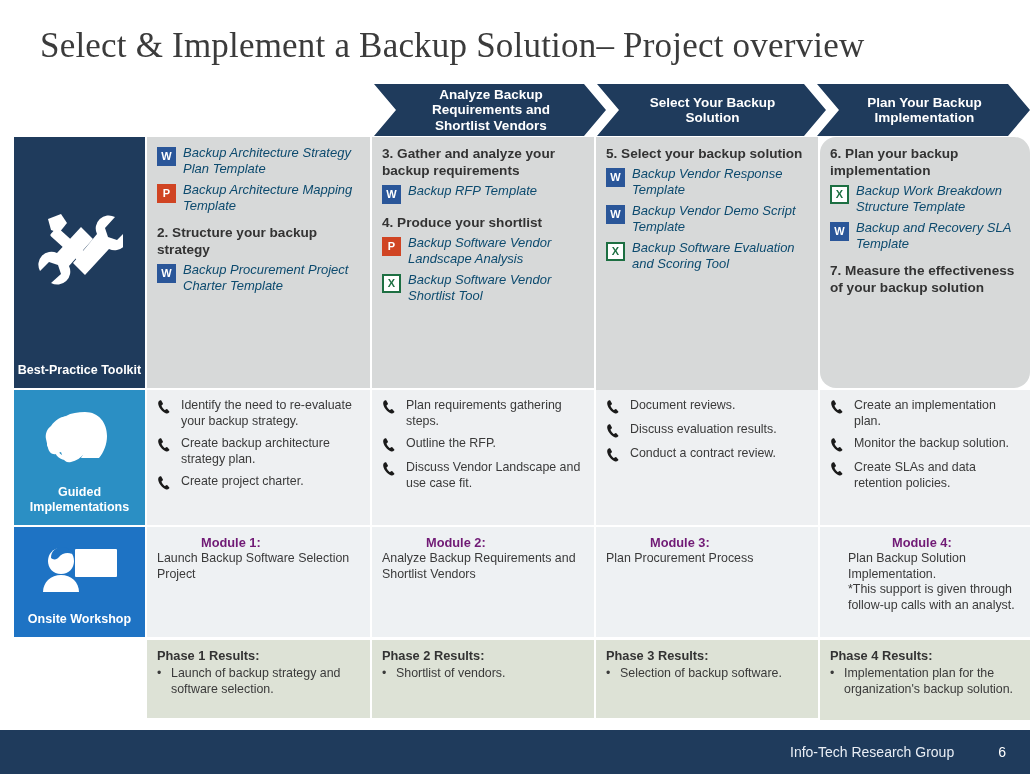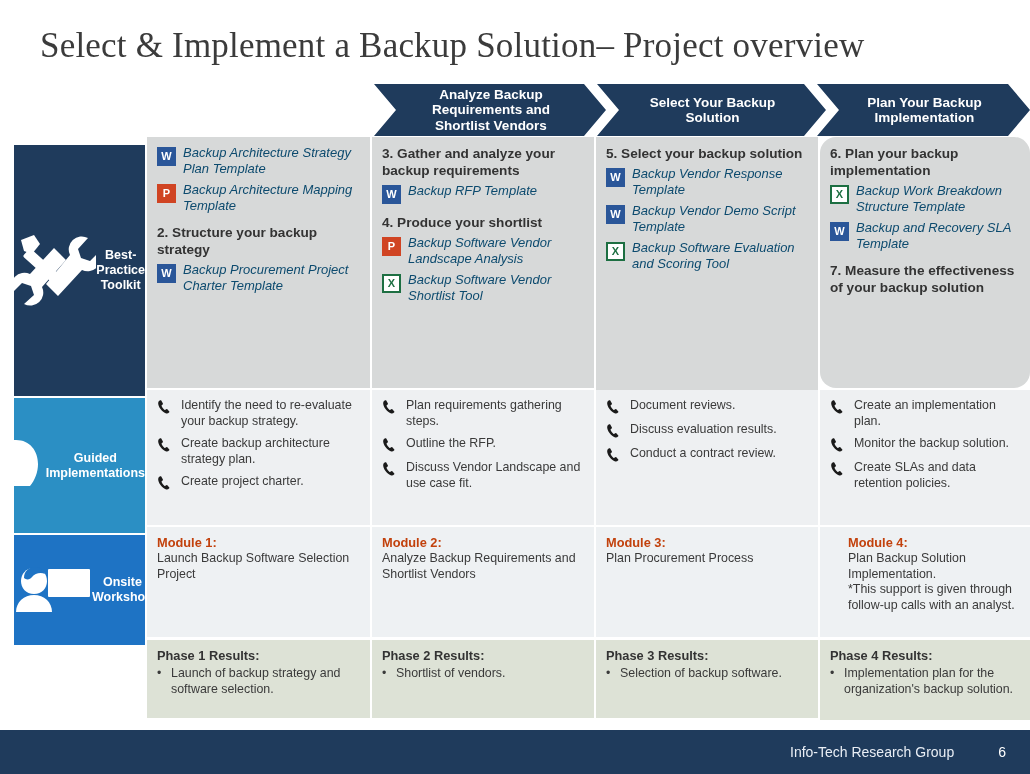--- a/index.html
+++ b/index.html
@@ -57,24 +57,24 @@
 
   .cell {
     position: absolute;
     overflow: hidden;
   }
 
   
   .rail {
     color: #ffffff;
     display: flex;
-    flex-direction: row;
+    flex-direction: column;
     align-items: center;
     justify-content: flex-end;
-    margin-top: 8px;
+    padding-bottom: 10px;
   }
   .rail-label {
     font-size: 12.5px;
     font-weight: bold;
     line-height: 15px;
     text-align: center;
     width: 100%;
   }
   .rail-icon {
     flex: 1;
@@ -136,21 +136,21 @@
   
   .gi-row { display: flex; align-items: flex-start; margin-bottom: 7px; }
   .gi-icon {
     flex: 0 0 auto; width: 16px; height: 16px;
     margin-right: 8px; margin-top: 1px;
     color: #1a1a1a;
   }
   .gi-text { font-size: 12.4px; color: #3a3a3a; line-height: 15.5px; }
 
   
-  .mod-title { font-size: 12.8px; font-weight: bold; color: #c2410c; line-height: 16px; }
+  .mod-title { font-size: 12.8px; font-weight: bold; color: #701a75; line-height: 16px; margin-left: 44px; }
   .mod-text { font-size: 12.4px; color: #3a3a3a; line-height: 15.6px; }
 
   
   .pr-title { font-size: 12.8px; font-weight: bold; color: #333333; line-height: 16px; margin-bottom: 2px; }
   .pr-item { display: flex; align-items: flex-start; }
   .pr-bullet { flex: 0 0 auto; width: 14px; font-size: 12.4px; color: #3a3a3a; line-height: 15.6px; }
   .pr-text { font-size: 12.4px; color: #3a3a3a; line-height: 15.6px; }
 
   
   .footer {

